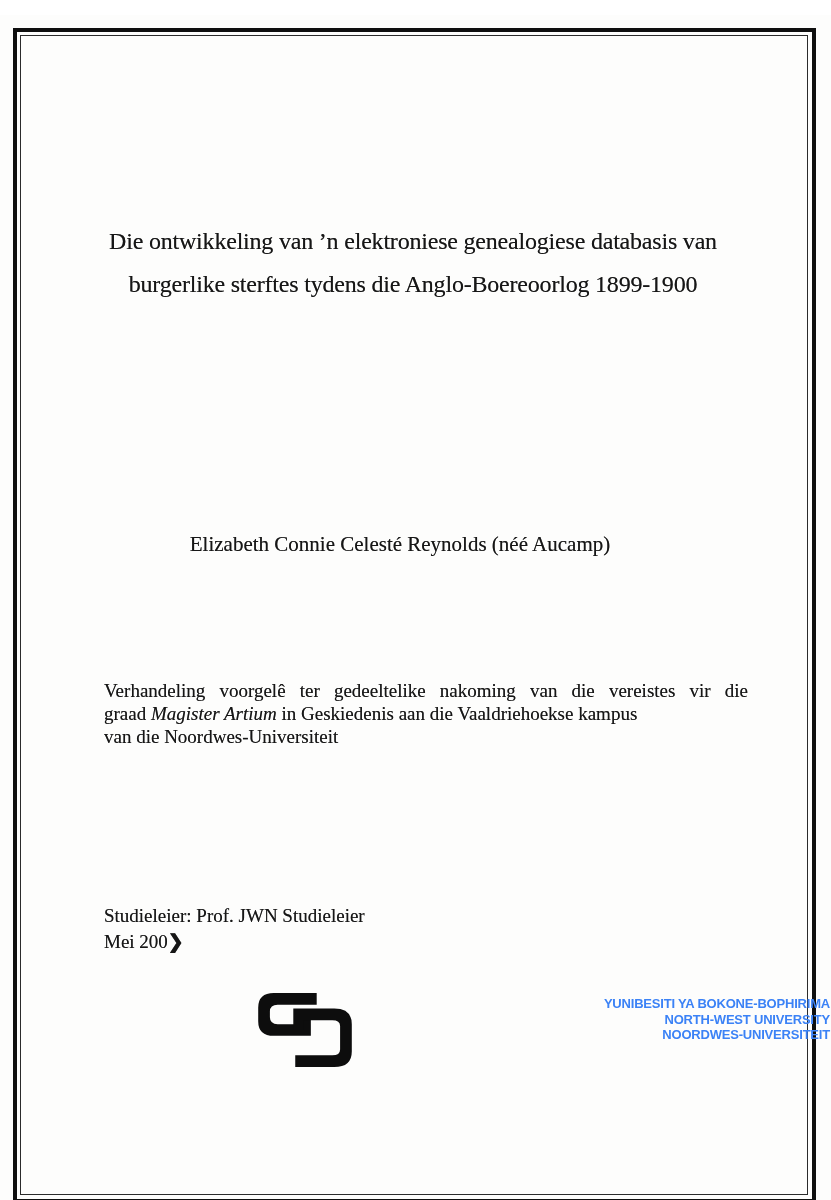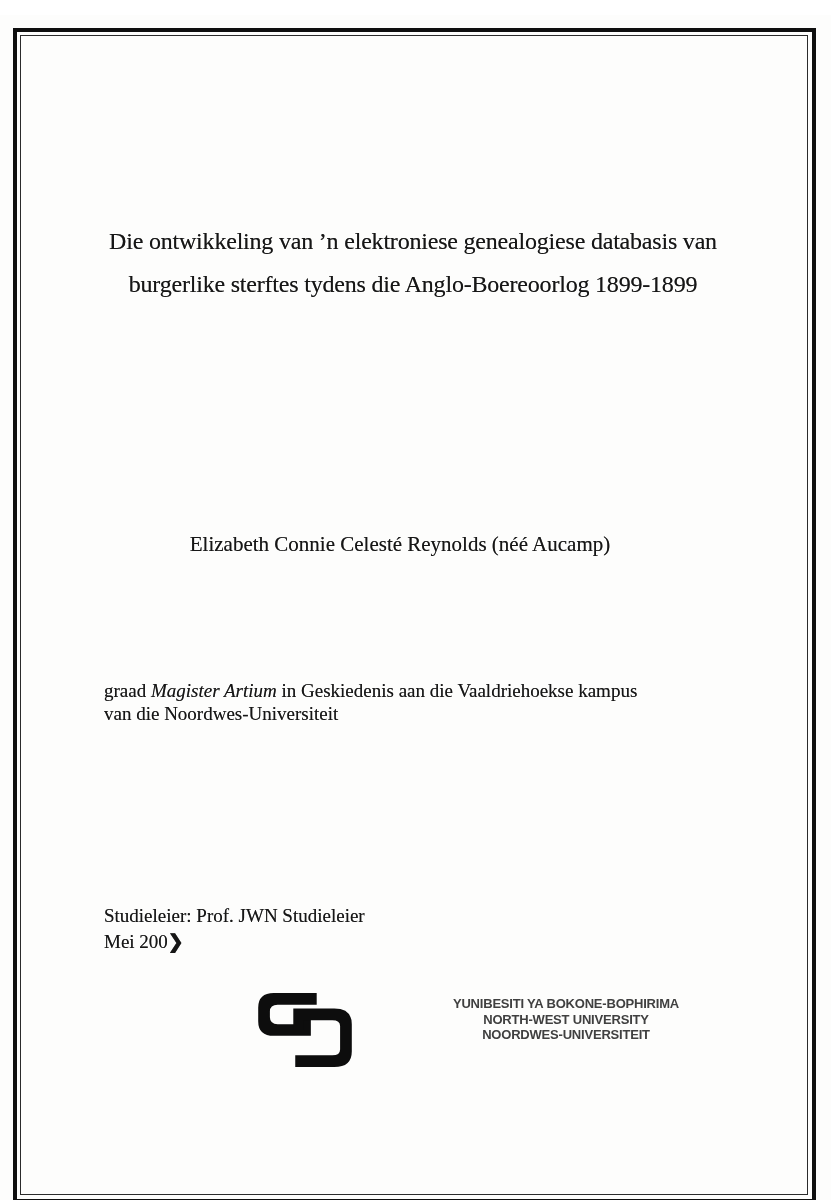--- a/index.html
+++ b/index.html
@@ -78,47 +78,48 @@
   }
   .logo-mark {
     position: absolute;
     left: 0; top: 2px;
     width: 98px; height: 78px;
   }
   .logo-text {
     position: absolute;
     left: 46px; top: 7px;
     width: 528px;
-    text-align: center;
+    text-align: right;
     font-family: "Liberation Sans", "DejaVu Sans", sans-serif;
     font-weight: 700;
     font-size: 13px;
     line-height: 15.5px;
     letter-spacing: -0.2px;
-    color: #404040;
+    color: #3b82f6;
     white-space: nowrap;
   }
 </style>
 </head>
 <body>
 
 <div class="page">
 
   <div class="frame-outer"></div>
   <div class="frame-inner"></div>
 
   <div class="title-block txt">
     <div>Die ontwikkeling van ’n elektroniese genealogiese databasis van</div>
-    <div>burgerlike sterftes tydens die Anglo-Boereoorlog 1899-1899</div>
+    <div>burgerlike sterftes tydens die Anglo-Boereoorlog 1899-1900</div>
   </div>
 
 
   <div class="author txt">Elizabeth Connie Celesté Reynolds (néé Aucamp)</div>
 
   <div class="statement txt">
+    <div class="justified">Verhandeling voorgelê ter gedeeltelike nakoming van die vereistes vir die</div>
     <div><span>graad </span><span class="italic">Magister Artium</span><span> in Geskiedenis aan die Vaaldriehoekse kampus</span></div>
     <div>van die Noordwes-Universiteit</div>
   </div>
 
   <div class="supervisor-block txt">
     <div>Studieleier: Prof. JWN Studieleier</div>
     <div><span>Mei 200</span><span class="date-glyph">❯</span></div>
   </div>
 
   <div class="logo">

